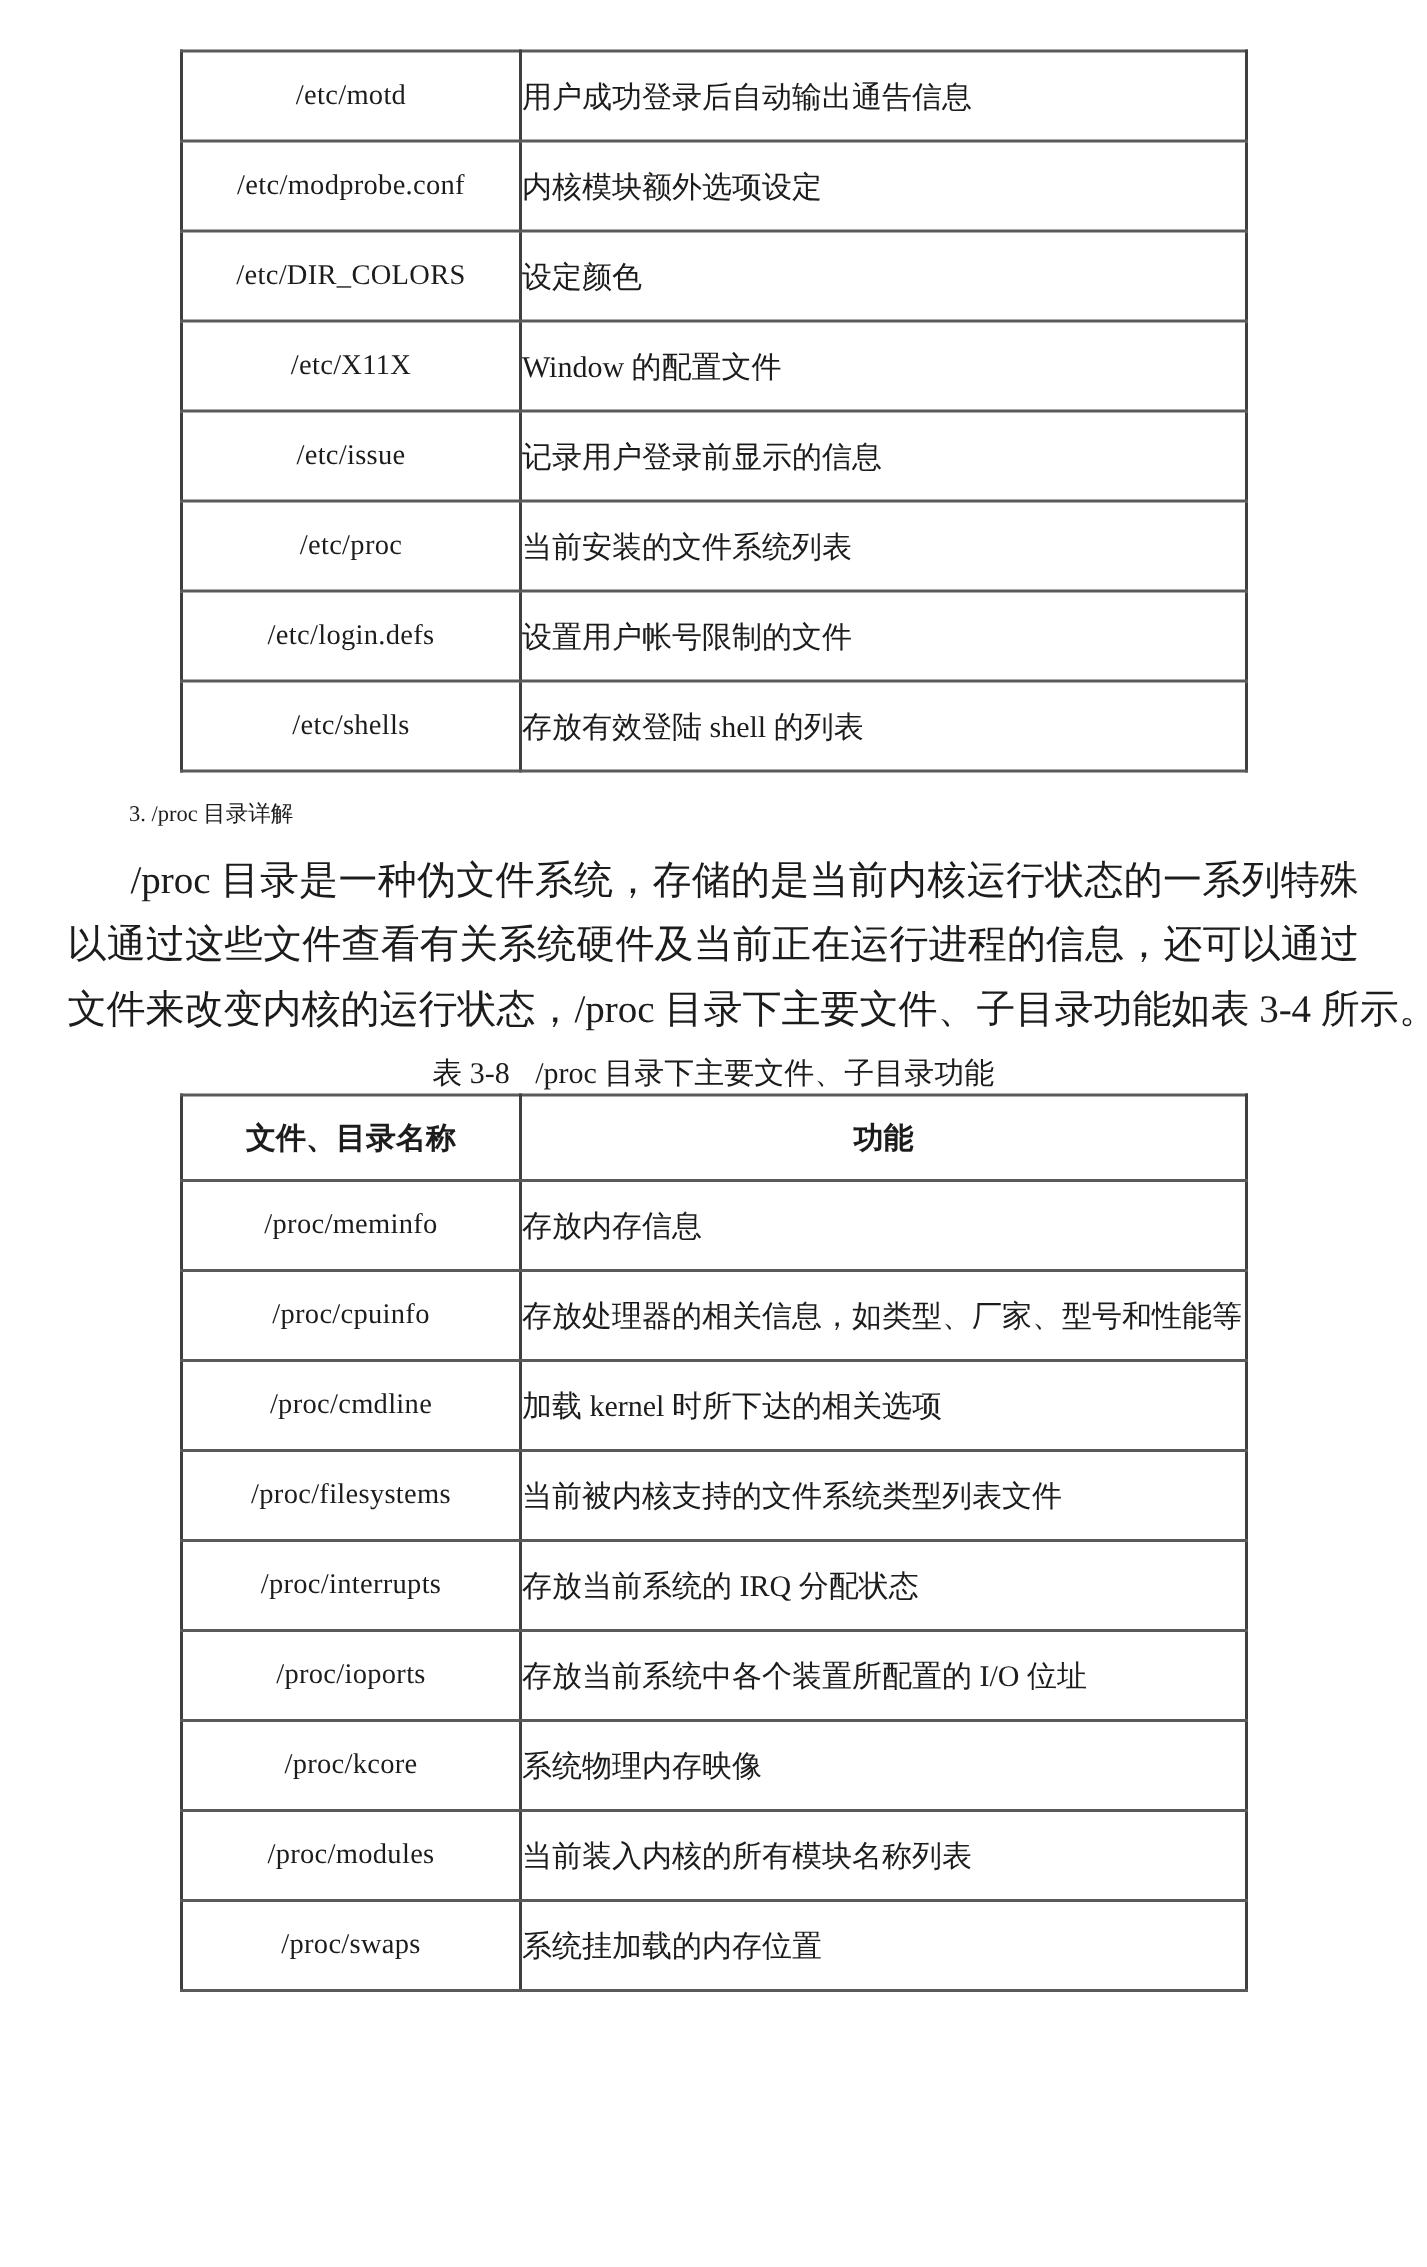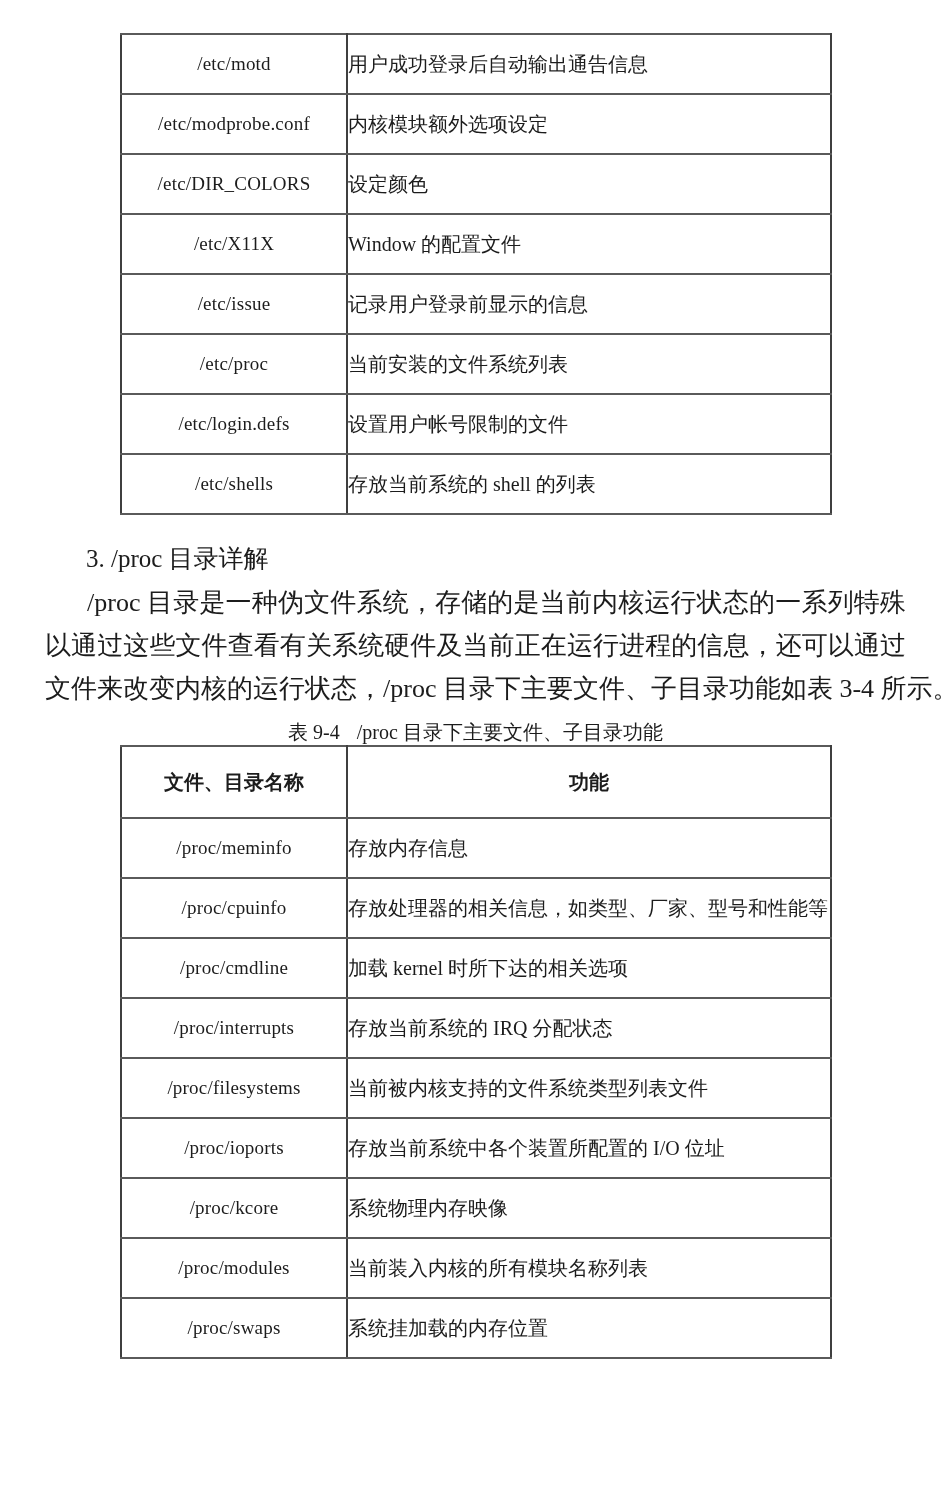--- a/index.html
+++ b/index.html
@@ -22,41 +22,41 @@
   }
   .doc-table td, .doc-table th {
     border-left: 2px solid #3f3f3f;
     border-right: 2px solid #3f3f3f;
     border-top: 2px solid #5a5a5a;
     border-bottom: 2px solid #5a5a5a;
     padding: 0;
     vertical-align: middle;
   }
   .doc-table tr { height: 60px; }
-  .table2 thead tr { height: 72px; padding-left: 35px; }
+  .table2 thead tr { height: 57px; padding-left: 35px; }
   .col-name { width: 226px; }
   .cell-name {
     text-align: center;
     font-size: 19px;
     letter-spacing: 0.2px;
   }
   .cell-desc {
     text-align: left;
     padding-left: 14px;
     font-size: 20px;
   }
   .table2 th {
     font-size: 20px;
     font-weight: bold;
     text-align: center;
   }
   .table1 { margin-top: 33px; border-radius: 14px; }
   .section-heading {
-    margin: 30px 0 0 86px;
-    font-size: 25px;
+    margin: 14px 0 0 86px;
+    font-size: 15px;
     line-height: 28px;
   }
   .para {
     margin: 8px 45px 0 45px;
     font-size: 26px;
   }
   .para .pline {
     line-height: 43px;
     white-space: nowrap;
   }
@@ -107,35 +107,35 @@
       <tr>
         <td class="col-name cell-name">/etc/proc</td>
         <td class="cell-desc">当前安装的文件系统列表</td>
       </tr>
       <tr>
         <td class="col-name cell-name">/etc/login.defs</td>
         <td class="cell-desc">设置用户帐号限制的文件</td>
       </tr>
       <tr>
         <td class="col-name cell-name">/etc/shells</td>
-        <td class="cell-desc">存放当前系统的 shell 的列表</td>
+        <td class="cell-desc">存放有效登陆 shell 的列表</td>
       </tr>
     </tbody>
   </table>
 
   <div class="section-heading">3. /proc 目录详解</div>
 
   <div class="para">
     <div class="pline pline-first pjust">/proc 目录是一种伪文件系统，存储的是当前内核运行状态的一系列特殊文件，用户可</div>
     <div class="pline pjust">以通过这些文件查看有关系统硬件及当前正在运行进程的信息，还可以通过更改其中某些</div>
     <div class="pline">文件来改变内核的运行状态，/proc 目录下主要文件、子目录功能如表 3-4 所示。</div>
   </div>
 
   <div class="table-caption">
-    <span class="caption-label">表 9-4</span><span>/proc 目录下主要文件、子目录功能</span>
+    <span class="caption-label">表 3-8</span><span>/proc 目录下主要文件、子目录功能</span>
   </div>
 
   <table class="doc-table table2">
     <thead>
       <tr>
         <th class="col-name">文件、目录名称</th>
         <th>功能</th>
       </tr>
     </thead>
     <tbody>
@@ -145,26 +145,26 @@
       </tr>
       <tr>
         <td class="col-name cell-name">/proc/cpuinfo</td>
         <td class="cell-desc">存放处理器的相关信息，如类型、厂家、型号和性能等</td>
       </tr>
       <tr>
         <td class="col-name cell-name">/proc/cmdline</td>
         <td class="cell-desc">加载 kernel 时所下达的相关选项</td>
       </tr>
       <tr>
+        <td class="col-name cell-name">/proc/filesystems</td>
+        <td class="cell-desc">当前被内核支持的文件系统类型列表文件</td>
+      </tr>
+      <tr>
         <td class="col-name cell-name">/proc/interrupts</td>
         <td class="cell-desc">存放当前系统的 IRQ 分配状态</td>
-      </tr>
-      <tr>
-        <td class="col-name cell-name">/proc/filesystems</td>
-        <td class="cell-desc">当前被内核支持的文件系统类型列表文件</td>
       </tr>
       <tr>
         <td class="col-name cell-name">/proc/ioports</td>
         <td class="cell-desc">存放当前系统中各个装置所配置的 I/O 位址</td>
       </tr>
       <tr>
         <td class="col-name cell-name">/proc/kcore</td>
         <td class="cell-desc">系统物理内存映像</td>
       </tr>
       <tr>

